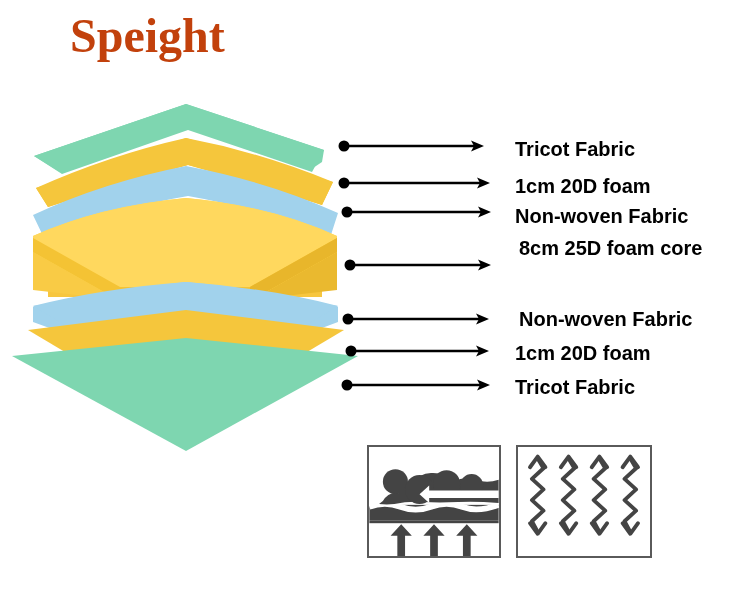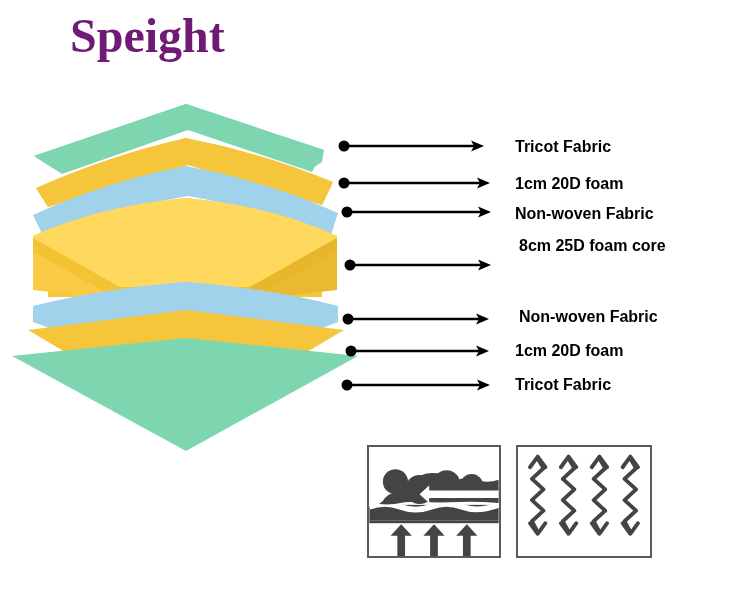--- a/index.html
+++ b/index.html
@@ -21,37 +21,37 @@
     height: 591px;
     background: #ffffff;
   }
   .brand-title {
     position: absolute;
     left: 70px;
     top: 12px;
     font-family: "Liberation Serif", serif;
     font-weight: bold;
     font-size: 48px;
-    color: #701a75;
+    color: #c2410c;
     letter-spacing: 0px;
     line-height: 1;
     white-space: nowrap;
   }
   #layer-stack {
     position: absolute;
     left: 0;
     top: 0;
     width: 745px;
     height: 591px;
   }
   .callout-label {
     position: absolute;
     font-family: "Liberation Sans", sans-serif;
     font-weight: bold;
-    font-size: 16px;
+    font-size: 20px;
     color: #000000;
     white-space: nowrap;
     line-height: 1;
   }
   .icon-box {
     position: absolute;
     box-sizing: border-box;
     border: 2px solid #5a5a5a;
     background: #ffffff;
   }

